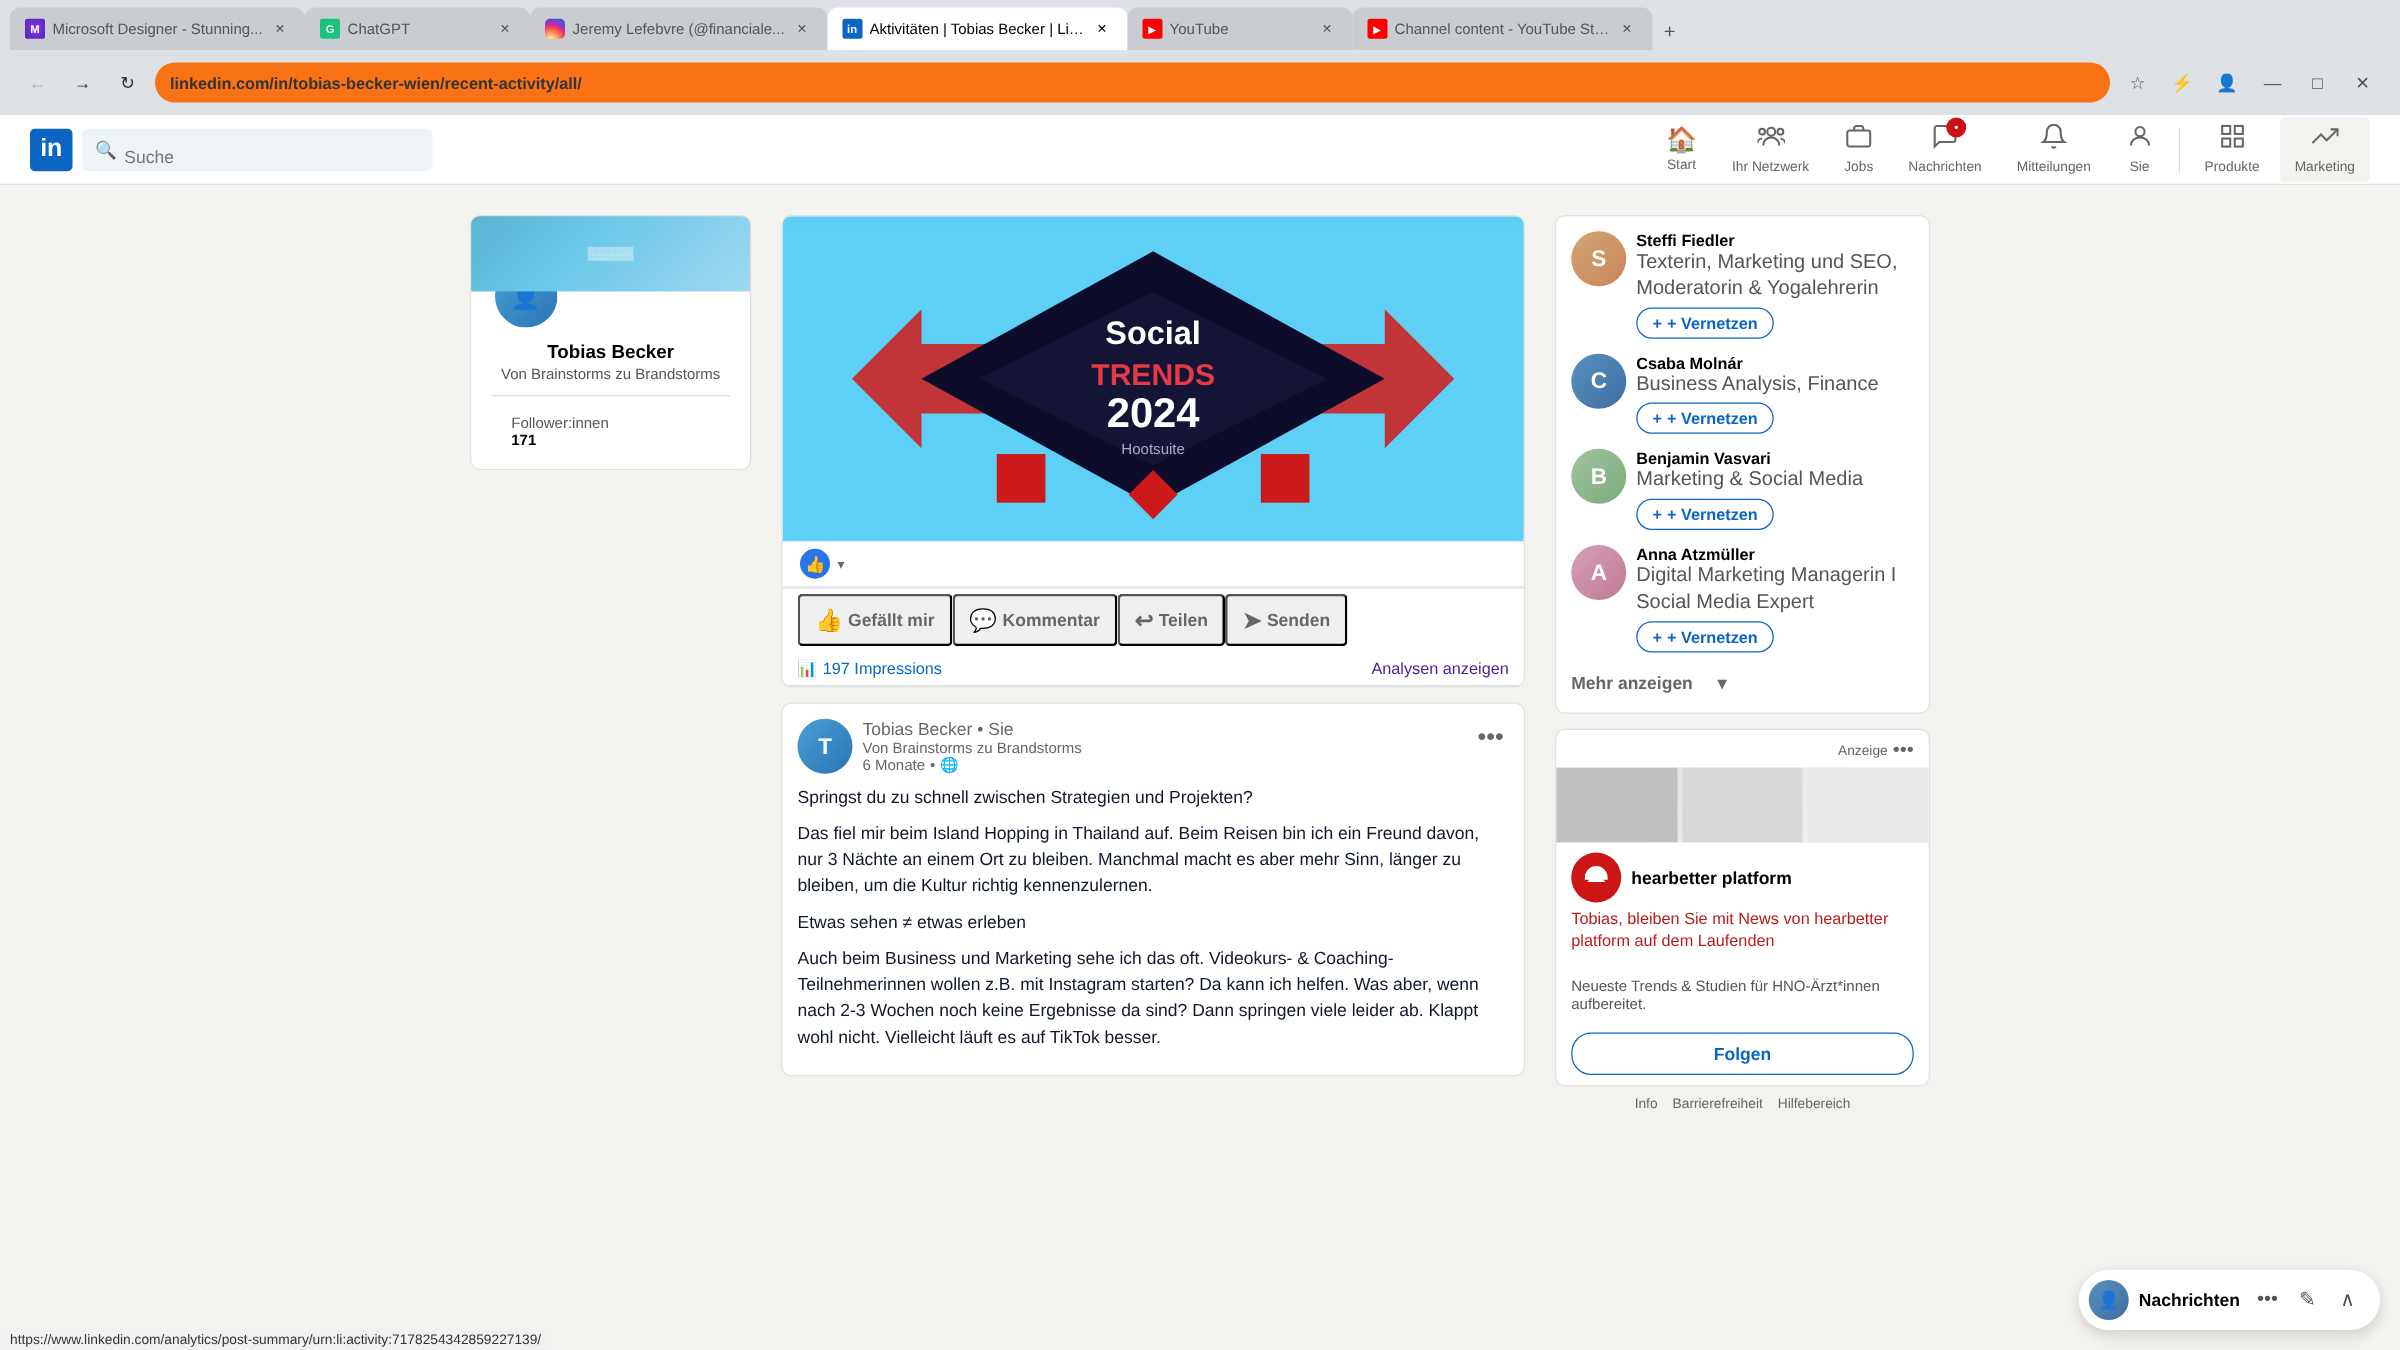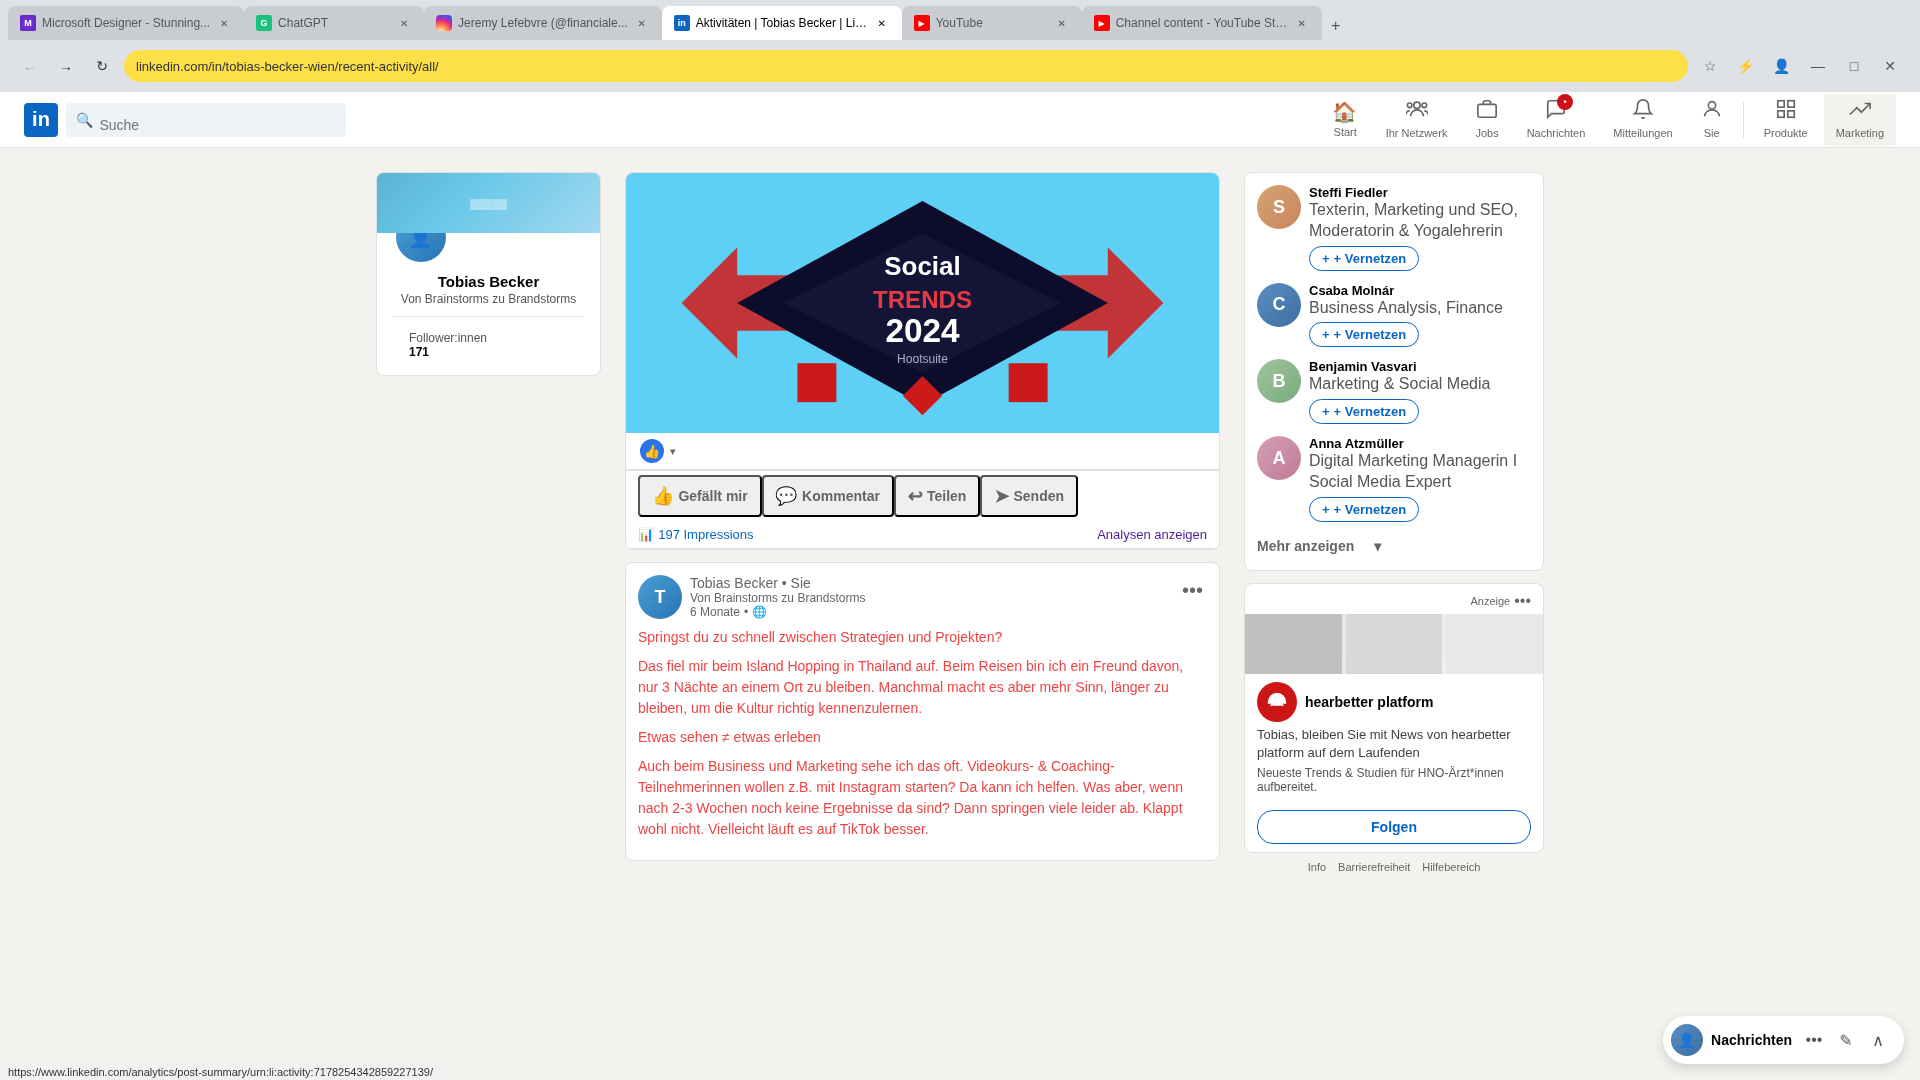--- a/index.html
+++ b/index.html
@@ -12,21 +12,21 @@
     .tab.active { background: #fff; }
     .tab.inactive { background: #c9ccd1; color: #555; }
     .tab-favicon { width: 16px; height: 16px; border-radius: 2px; flex-shrink: 0; }
     .tab-label { overflow: hidden; white-space: nowrap; text-overflow: ellipsis; flex: 1; font-size: 12px; }
     .tab-close { width: 16px; height: 16px; border-radius: 50%; display: flex; align-items: center; justify-content: center; font-size: 10px; cursor: pointer; flex-shrink: 0; }
     .tab-new { width: 28px; height: 28px; display: flex; align-items: center; justify-content: center; font-size: 16px; cursor: pointer; color: #555; }
 
     .address-bar { display: flex; align-items: center; height: 52px; background: #dee1e6; padding: 0 16px; gap: 8px; }
     .nav-btn { width: 28px; height: 28px; border-radius: 50%; display: flex; align-items: center; justify-content: center; font-size: 14px; cursor: pointer; color: #333; }
     .nav-btn.disabled { color: #aaa; cursor: default; }
-    .url-bar { flex: 1; background: #fde047; border-radius: 20px; height: 32px; display: flex; align-items: center; padding: 0 12px; font-size: 13px; color: #333; border: none; }
+    .url-bar { flex: 1; background: #f97316; border-radius: 20px; height: 32px; display: flex; align-items: center; padding: 0 12px; font-size: 13px; color: #333; border: none; font-weight: bold; }
     .browser-action-btn { width: 28px; height: 28px; border-radius: 50%; display: flex; align-items: center; justify-content: center; font-size: 14px; cursor: pointer; color: #555; }
 
     
     .linkedin-wrapper { width: 1920px; background: #f3f2ef; min-height: 1040px; }
 
     
     .linkedin-nav { background: #fff; border-bottom: 1px solid #e0e0e0; display: flex; align-items: center; height: 56px; padding: 0 24px; position: sticky; top: 0; z-index: 100; gap: 8px; }
     .linkedin-logo { width: 34px; height: 34px; background: #0a66c2; border-radius: 4px; display: flex; align-items: center; justify-content: center; color: white; font-weight: 900; font-size: 22px; flex-shrink: 0; }
     .search-box { display: flex; align-items: center; background: #eef3f8; border-radius: 4px; height: 34px; padding: 0 10px; gap: 6px; min-width: 280px; }
     .search-input { border: none; background: transparent; outline: none; font-size: 14px; color: #333; width: 220px; margin-top: 11px; }
@@ -71,21 +71,21 @@
 
     
     .post-header { display: flex; align-items: flex-start; padding: 12px 12px 8px; gap: 8px; }
     .post-avatar { width: 44px; height: 44px; border-radius: 50%; background: #ccc; overflow: hidden; flex-shrink: 0; }
     .post-author-info { flex: 1; }
     .post-author-name { font-weight: 700; font-size: 14px; color: #000; }
     .post-author-name span { color: #666; font-weight: 400; }
     .post-author-sub { font-size: 12px; color: #666; }
     .post-time { font-size: 12px; color: #666; display: flex; align-items: flex-end; gap: 4px; }
     .post-more { color: #666; font-size: 20px; cursor: pointer; padding: 4px; border-radius: 50%; }
-    .post-body { padding: 0 12px 12px; font-size: 14px; line-height: 1.5; color: #ef4444; }
+    .post-body { padding: 0 12px 12px; font-size: 14px; line-height: 1.5; color: #0f172a; }
     .post-body p { margin-bottom: 8px; }
 
     
     .right-sidebar { width: 300px; flex-shrink: 0; }
     .widget { background: #fff; border-radius: 8px; border: 1px solid #e0e0e0; padding: 12px; margin-bottom: 12px; }
     .person-item { display: flex; align-items: flex-start; gap: 8px; margin-bottom: 12px; }
     .person-avatar { width: 44px; height: 44px; border-radius: 50%; background: #ccc; overflow: hidden; flex-shrink: 0; }
     .person-info { flex: 1; }
     .person-name { font-weight: 700; font-size: 13px; color: #000; }
     .person-title { font-size: 16px; color: #555; line-height: 1.3; }
@@ -96,21 +96,21 @@
     .ad-widget { background: #fff; border-radius: 8px; border: 1px solid #e0e0e0; overflow: hidden; }
     .ad-header { display: flex; align-items: center; justify-content: flex-end; padding: 8px 12px 4px; gap: 4px; }
     .ad-label { font-size: 11px; color: #666; }
     .ad-more { color: #666; font-size: 16px; cursor: pointer; }
     .ad-image-strip { height: 60px; background: linear-gradient(135deg, #e0e0e0 0%, #f5f5f5 100%); display: flex; gap: 4px; overflow: hidden; }
     .ad-image-box { flex: 1; background: #ddd; }
     .ad-logo-row { display: flex; align-items: center; gap: 8px; padding: 8px 12px 4px; }
     .ad-logo { width: 40px; height: 40px; border-radius: 50%; background: #cc1616; display: flex; align-items: center; justify-content: center; color: white; font-weight: 900; font-size: 14px; }
     .ad-company { font-weight: 700; font-size: 14px; }
     .ad-body { padding: 0 12px 8px; }
-    .ad-desc { font-size: 13px; color: #404040; line-height: 1.4; margin-bottom: 4px; }
+    .ad-desc { font-size: 13px; color: #b91c1c; line-height: 1.4; margin-bottom: 20px; }
     .ad-extra { font-size: 12px; color: #555; margin-top: 4px; }
     .follow-btn { display: block; width: calc(100% - 24px); margin: 8px 12px; border: 1px solid #0a66c2; color: #0a66c2; background: transparent; border-radius: 16px; padding: 8px; font-size: 14px; font-weight: 600; cursor: pointer; text-align: center; }
 
     
     .footer-nav { display: flex; justify-content: center; gap: 12px; padding: 8px; font-size: 11px; color: #666; }
     .footer-nav span { cursor: pointer; }
 
     
     .chat-bubble { position: fixed; bottom: 16px; right: 16px; background: #fff; border-radius: 24px; box-shadow: 0 4px 12px rgba(0,0,0,0.15); display: flex; align-items: center; padding: 8px 12px 8px 8px; gap: 8px; cursor: pointer; z-index: 200; }
     .chat-avatar { width: 32px; height: 32px; border-radius: 50%; background: #ccc; overflow: hidden; }

